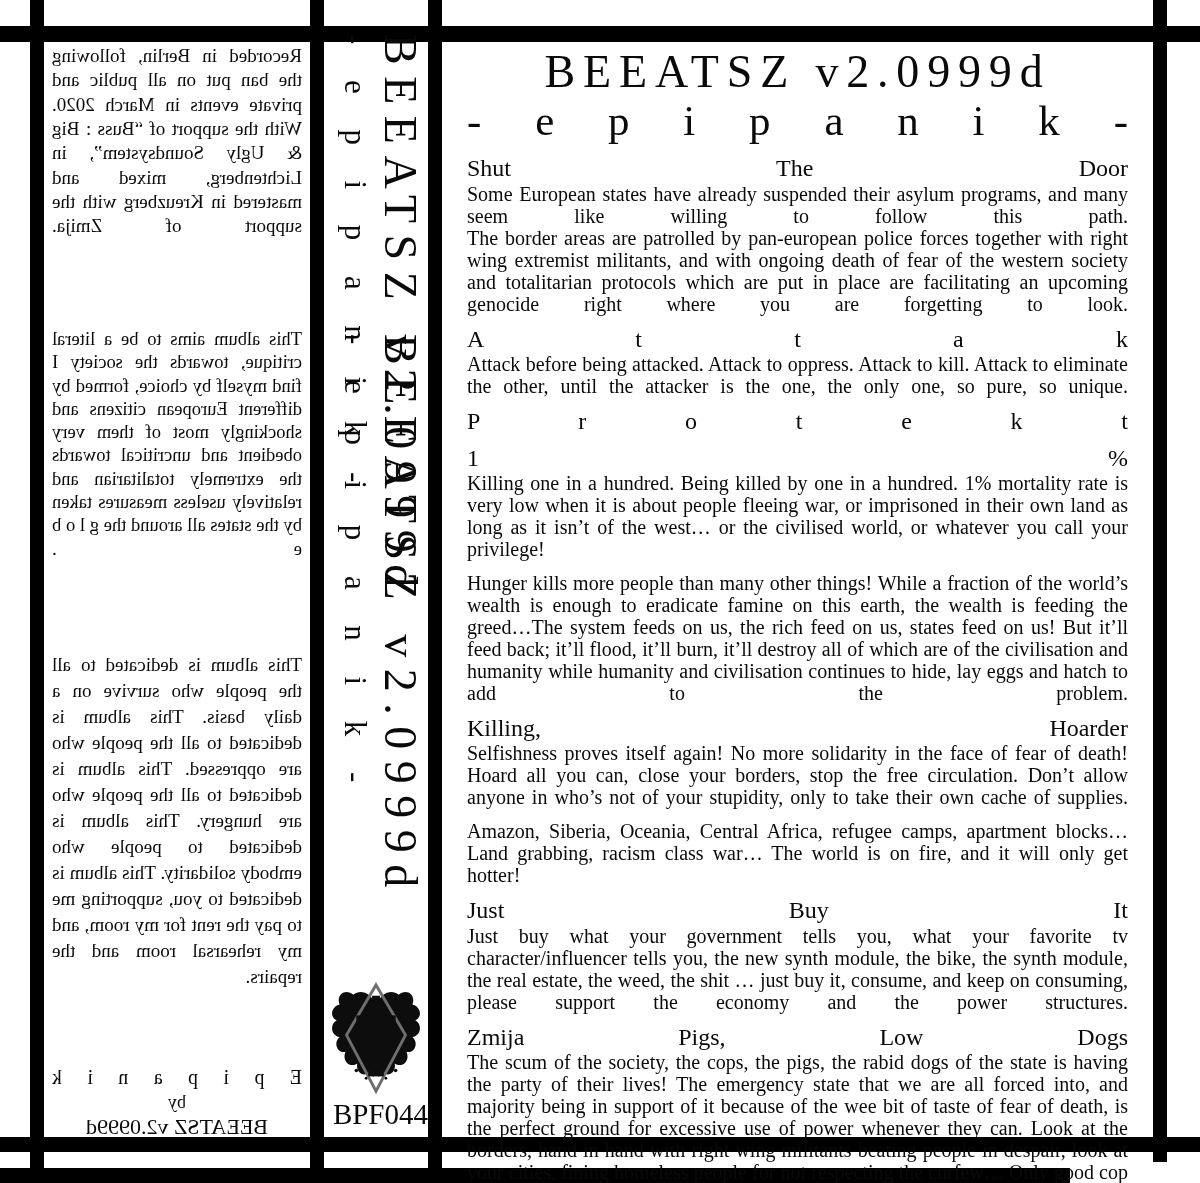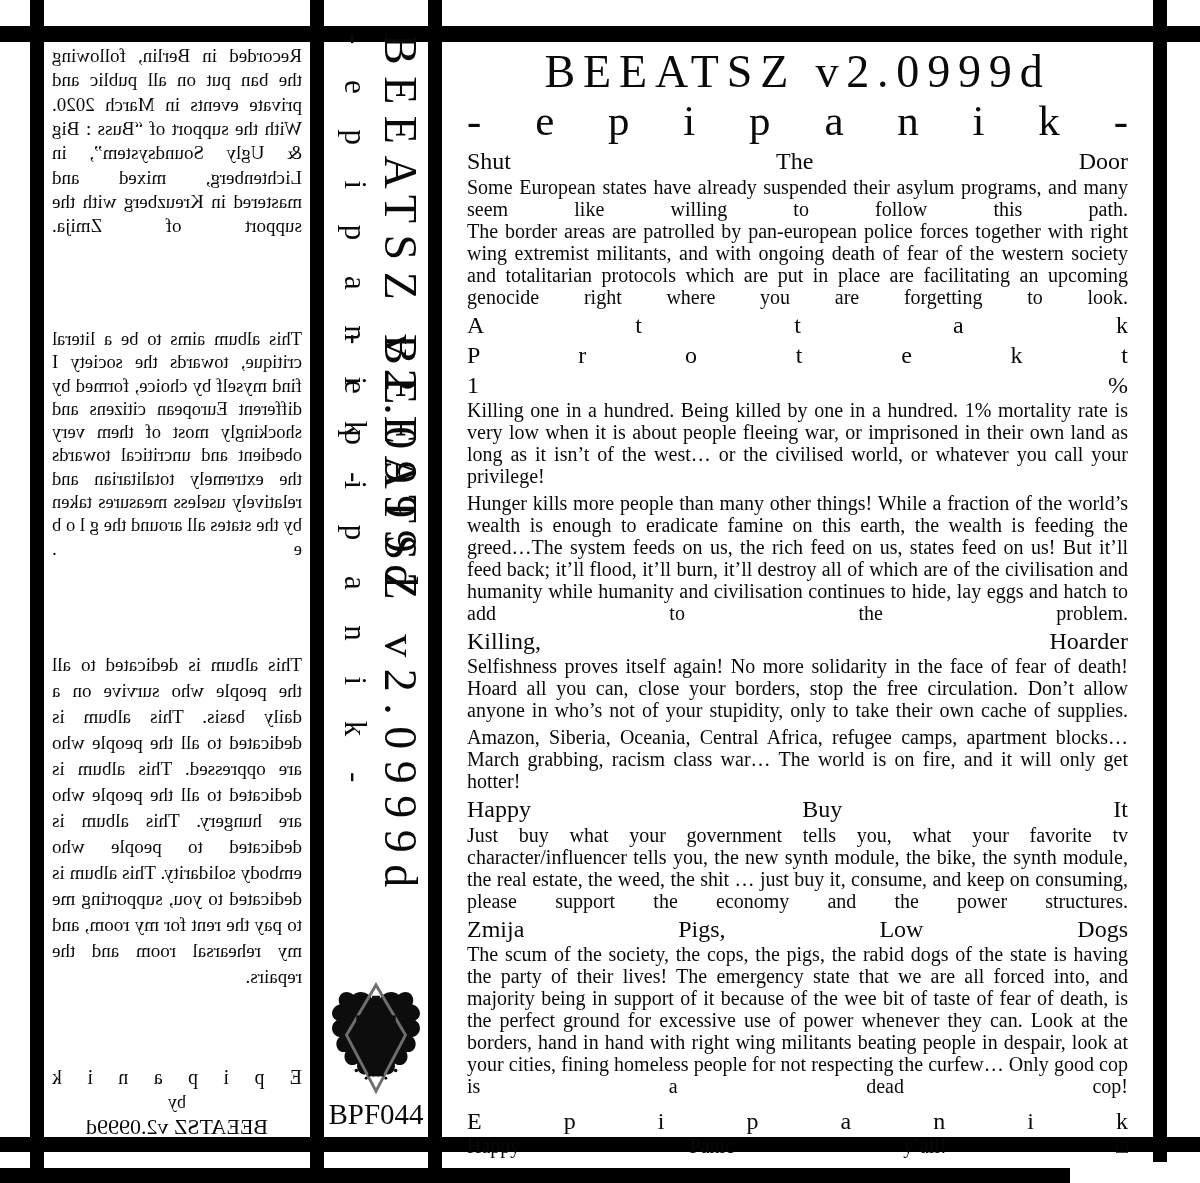--- a/index.html
+++ b/index.html
@@ -33,29 +33,29 @@
   .foot-l3 { font-size:22px; text-align:center; margin-top:1px; }
 
   
   .spine { position:absolute; left:324px; top:0; width:104px; height:1183px; overflow:hidden; }
   .spine-text { position:absolute; right:3px; writing-mode:vertical-rl; white-space:nowrap; }
   .st-a { top:34px; }
   .st-b { top:334px; }
   .spine-line1 { font-size:46px; line-height:1.08; letter-spacing:0.25em; }
   .spine-line2 { font-size:31px; line-height:1.32; letter-spacing:0.45em; }
   .logo { position:absolute; left:2px; top:980px; width:100px; height:118px; }
-  .catalog { position:absolute; left:0; right:0; top:1098px; text-align:center; font-size:29px; }
+  .catalog { position:absolute; left:0; right:0; top:1098px; text-align:right; font-size:29px; }
 
   
   .main { position:absolute; left:442px; top:42px; width:711px; padding:4px 25px 0; }
   .cover-title { font-weight:normal; font-size:46px; line-height:1.13;
                  text-align:center; letter-spacing:0.17em; white-space:nowrap; }
   .cover-subtitle { font-weight:normal; font-size:43px; line-height:1.08;
                     text-align:justify; text-align-last:justify; }
-  .track { margin-top:5px; }
+  .track { margin-top:12px; }
   .track-title { font-weight:normal; font-size:24px; line-height:1.05;
                  text-align:justify; text-align-last:justify; margin-bottom:1px; }
   .track p { font-size:20px; line-height:1.10;
              text-align:justify; text-align-last:justify; }
   .track-epipanik   { margin-top:12px; }
   .track-everything { margin-top:24px; }
 </style>
 </head>
 <body>
 
@@ -114,20 +114,21 @@
   <h2 class="cover-subtitle">- e p i p a n i k -</h2>
 
   <section class="track">
     <h3 class="track-title">Shut The Door</h3>
     <p>Some European states have already suspended their asylum programs, and many seem like willing to follow this path.</p>
     <p>The border areas are patrolled by pan-european police forces together with right wing extremist militants, and with ongoing death of fear of the western society and totalitarian protocols which are put in place are facilitating an upcoming genocide right where you are forgetting to look.</p>
   </section>
 
   <section class="track">
     <h3 class="track-title">A t t a k</h3>
+    <p>Attack before being attacked. Attack to oppress. Attack to kill. Attack to eliminate the other, until the attacker is the one, the only one, so pure, so unique.</p>
   </section>
 
   <section class="track">
     <h3 class="track-title">P r o t e k t</h3>
   </section>
 
   <section class="track">
     <h3 class="track-title">1 %</h3>
     <p>Killing one in a hundred. Being killed by one in a hundred. 1% mortality rate is very low when it is about people fleeing war, or imprisoned in their own land as long as it isn’t of the west… or the civilised world, or whatever you call your privilege!</p>
   </section>
@@ -135,25 +136,25 @@
   <section class="track">
     <p>Hunger kills more people than many other things! While a fraction of the world’s wealth is enough to eradicate famine on this earth, the wealth is feeding the greed…The system feeds on us, the rich feed on us, states feed on us! But it’ll feed back; it’ll flood, it’ll burn, it’ll destroy all of which are of the civilisation and humanity while humanity and civilisation continues to hide, lay eggs and hatch to add to the problem.</p>
   </section>
 
   <section class="track">
     <h3 class="track-title">Killing, Hoarder</h3>
     <p>Selfishness proves itself again! No more solidarity in the face of fear of death! Hoard all you can, close your borders, stop the free circulation. Don’t allow anyone in who’s not of your stupidity, only to take their own cache of supplies.</p>
   </section>
 
   <section class="track">
-    <p>Amazon, Siberia, Oceania, Central Africa, refugee camps, apartment blocks… March grabbing, racism class war… The world is on fire, and it will only get hotter!</p>
+    <p>Amazon, Siberia, Oceania, Central Africa, refugee camps, apartment blocks… Land grabbing, racism class war… The world is on fire, and it will only get hotter!</p>
   </section>
 
   <section class="track">
-    <h3 class="track-title">Happy Buy It</h3>
+    <h3 class="track-title">Just Buy It</h3>
     <p>Just buy what your government tells you, what your favorite tv character/influencer tells you, the new synth module, the bike, the synth module, the real estate, the weed, the shit … just buy it, consume, and keep on consuming, please support the economy and the power structures.</p>
   </section>
 
   <section class="track">
     <h3 class="track-title">Zmija Pigs, Low Dogs</h3>
     <p>The scum of the society, the cops, the pigs, the rabid dogs of the state is having the party of their lives! The emergency state that we are all forced into, and majority being in support of it because of the wee bit of taste of fear of death, is the perfect ground for excessive use of power whenever they can. Look at the borders, hand in hand with right wing militants beating people in despair, look at your cities, fining homeless people for not respecting the curfew… Only good cop is a dead cop!</p>
   </section>
 
   <section class="track track-epipanik">
     <h3 class="track-title">E p i p a n i k</h3>

